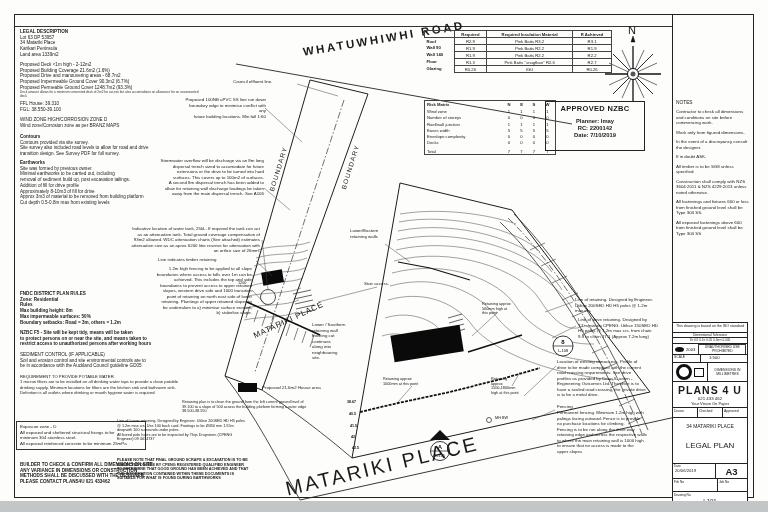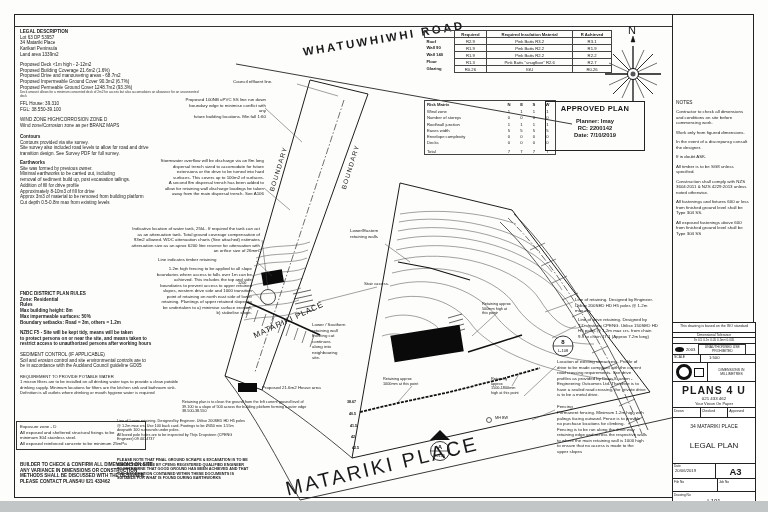--- a/index.html
+++ b/index.html
@@ -27,21 +27,21 @@
   
   .stamp{position:absolute;left:545px;top:101px;width:100px;height:50px;border:1.6px solid #222;box-sizing:border-box;text-align:center;}
   .stamp .s1{font-size:7.5px;font-weight:bold;margin-top:2px;letter-spacing:0.3px;}
   .stamp .s2{font-size:5.8px;font-weight:bold;margin-top:5px;}
   .stamp .s3,.stamp .s4{font-size:5.8px;font-weight:bold;margin-top:1px;}
   
   .notes{position:absolute;left:676px;top:100px;width:74px;}
   .notes h4{font-size:4.8px;margin:0 0 4px 0;font-weight:normal;}
   .notes p{font-size:4.4px;line-height:1.25;margin:0 0 4px 0;}
   
-  .tb{position:absolute;left:672px;top:322px;width:84px;box-sizing:border-box;border:1px solid #222;background:#fff;}
+  .tb{position:absolute;left:672px;top:322px;width:76px;box-sizing:border-box;border:1px solid #222;background:#fff;}
   .tb .row{border-bottom:0.8px solid #222;box-sizing:border-box;overflow:hidden;position:relative;}
   .tb .c{text-align:center;}
   .exposure{position:absolute;left:16px;top:421px;width:130px;border:0.8px solid #333;padding:2px 3px;box-sizing:border-box;font-size:4.4px;line-height:1.3;}
   .lbl{position:absolute;font-size:4.4px;line-height:1.25;}
   .tiny{font-size:3.8px;line-height:1.2;}
 </style>
 </head>
 <body>
 
 <div id="sheet">
@@ -436,21 +436,21 @@
           <td>Total</td>
           <td>7</td>
           <td>7</td>
           <td>7</td>
           <td>7</td>
         </tr>
   </tbody>
     </table>
 
   <div class="stamp">
-    <div class="s1">APPROVED PLAN</div>
+    <div class="s1">APPROVED NZBC</div>
     <div class="s2">Planner: Imay</div>
     <div class="s3">RC: 2200142</div>
     <div class="s4">Date: 7/10/2019</div>
   </div>
   <div class="abs" style="left:628px;top:24px;font-size:11px;">N</div>
 
   <div class="notes">
     <h4>NOTES</h4>
     <p>Contractor to check all dimensions and conditions on site before commencing work.</p>
     <p>Work only from figured dimensions.</p>

